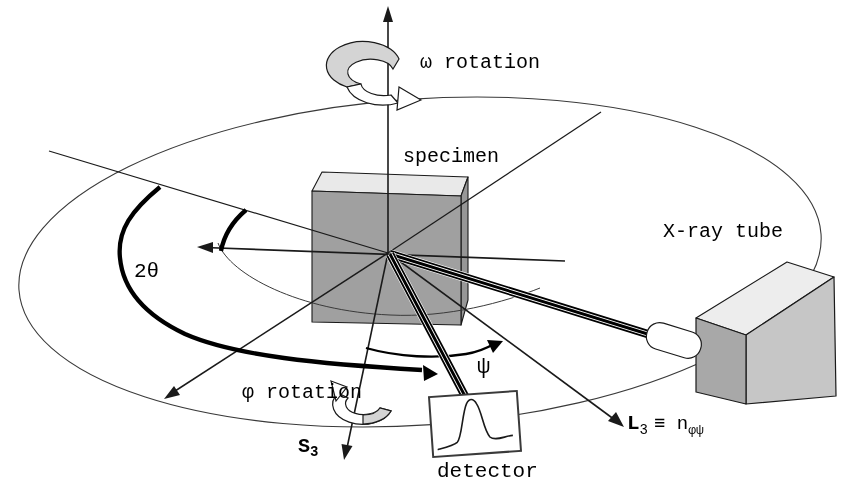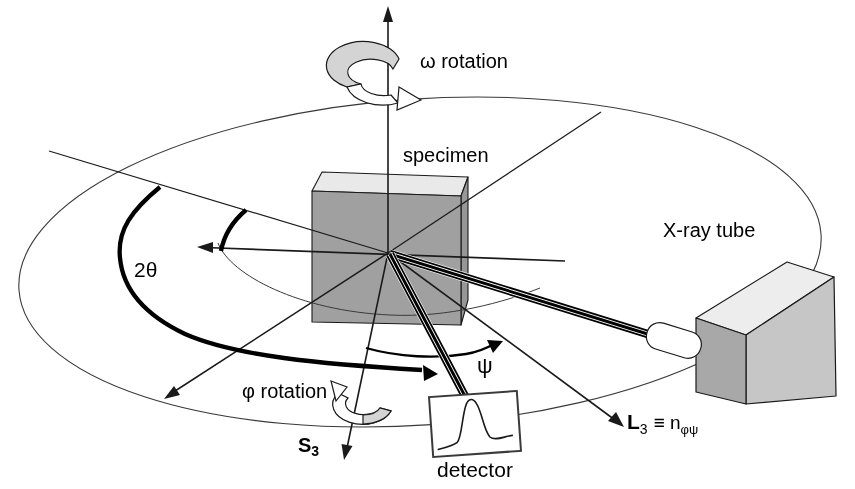--- a/index.html
+++ b/index.html
@@ -1,17 +1,17 @@
 <!DOCTYPE html>
 <html><head>
 <meta charset="utf-8">
 <style>
   html,body{margin:0;padding:0;background:#fff;}
   .stage{position:relative;width:855px;height:489px;background:#ffffff;overflow:hidden;
-         font-family:Liberation Sans, sans-serif;}
+         font-family:Liberation Mono, monospace;}
   svg{position:absolute;left:0;top:0;}
   text{fill:#000;}
 </style>
 </head>
 <body>
 
 <div class="stage">
 <svg width="855" height="489" viewBox="0 0 855 489">
 
   <ellipse cx="420" cy="262" rx="402" ry="163" transform="rotate(-4 420 262)" fill="none" stroke="#3a3a3a" stroke-width="1.1"></ellipse>

